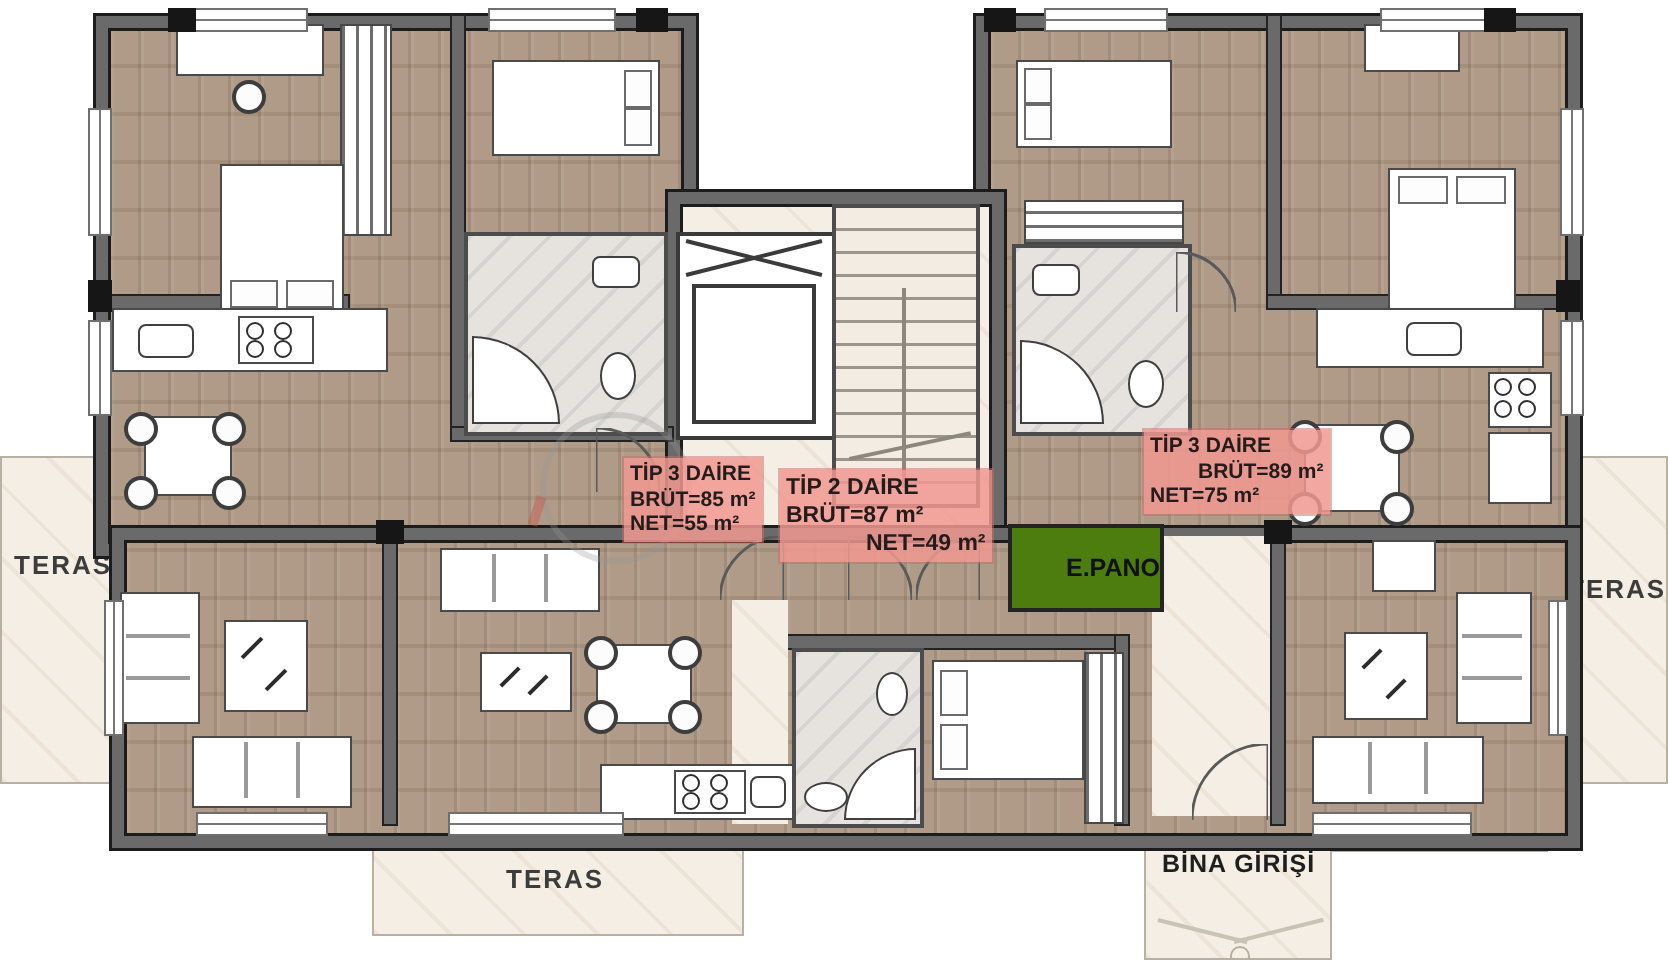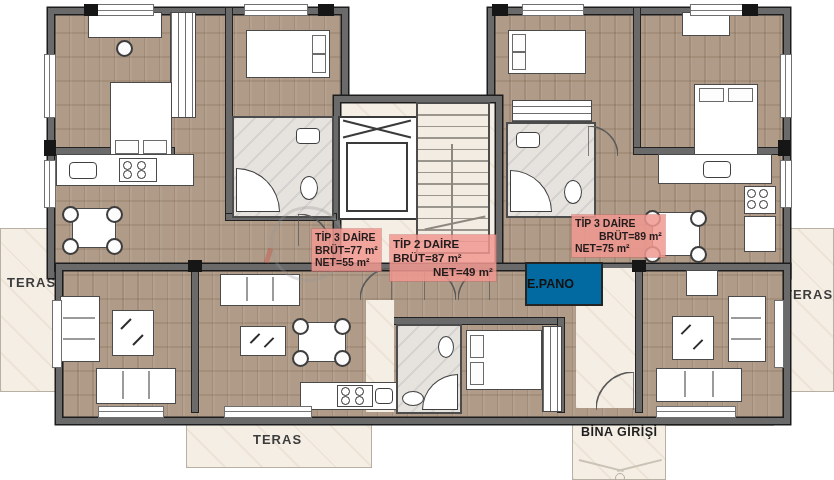--- a/index.html
+++ b/index.html
@@ -39,22 +39,22 @@
   
   .stairs{background:#f2ece2;
           background-image:repeating-linear-gradient(0deg, rgba(0,0,0,0) 0 10px, #9a958d 10px 11.5px);
           border:2px solid #4c4c4c;}
   .elev{background:#fff;border:2.5px solid #3a3a3a;}
   .xline{position:absolute;height:2px;background:#3a3a3a;transform-origin:center;}
   
   .plabel{background:rgba(241,152,144,.85);color:#241c1c;font-weight:bold;
           font-size:10.5px;line-height:12.5px;padding:2px 3px;white-space:nowrap;box-shadow:0 0 0 1px rgba(200,110,105,.5);}
   .terastxt{font-size:13px;font-weight:600;letter-spacing:1px;color:#3c3c3c;}
-  .epano{background:#0369a1;border:2.5px solid #242424;display:flex;align-items:center;justify-content:flex-start;
-         font-size:12.5px;font-weight:bold;color:#111;margin-left:21px;}
+  .epano{background:#4d7c0f;border:2.5px solid #242424;display:flex;align-items:center;justify-content:flex-end;
+         font-size:12.5px;font-weight:bold;color:#111;}
   .entrytxt{font-size:12.5px;font-weight:bold;color:#1e1e1e;letter-spacing:.5px;white-space:nowrap;}
   .terr{border:1.5px solid #b7b0a3;box-sizing:border-box;}
   .wm-text{font-size:64px;letter-spacing:2px;color:rgba(140,140,140,.30);font-weight:400;}
   .wm-circle{border:3px solid rgba(150,150,150,.30);border-radius:50%;}
   .arc path{fill:none;stroke:#5a5a5a;stroke-width:1.5;}
   .pathline{position:absolute;height:1.5px;background:#c9c2b5;transform-origin:left center;}
 </style>
 </head>
 <body>
 
@@ -283,21 +283,21 @@
   <svg class="abs arc" style="left:596px;top:372px;" width="38" height="38">
       <path d="M0 38 A38 38 0 0 1 38 0"></path>
       <path d="M38 0 L38 38"></path>
     </svg>
 
   <div class="abs wm-circle" style="left:270px;top:206px;width:70px;height:70px;"></div>
   <div class="abs" style="left:266px;top:248px;width:5px;height:15px;background:rgba(205,80,70,.40);transform:rotate(18deg);"></div>
 
   <div class="abs plabel" style="left:312px;top:229px;">
     <span style="display:block;">TİP 3 DAİRE</span>
-    <span style="display:block;">BRÜT=77 m²</span>
+    <span style="display:block;">BRÜT=85 m²</span>
     <span style="display:block;">NET=55 m²</span>
   </div>
   <div class="abs plabel" style="left:390px;top:235px;font-size:11.5px;line-height:14px;">
     <span style="display:block;">TİP 2 DAİRE</span>
     <span style="display:block;">BRÜT=87 m²</span>
     <span style="display:block;margin-left:40px;">NET=49 m²</span>
   </div>
   <div class="abs plabel" style="left:572px;top:215px;">
     <span style="display:block;">TİP 3 DAİRE</span>
     <span style="display:block;padding-left:24px;">BRÜT=89 m²</span>

